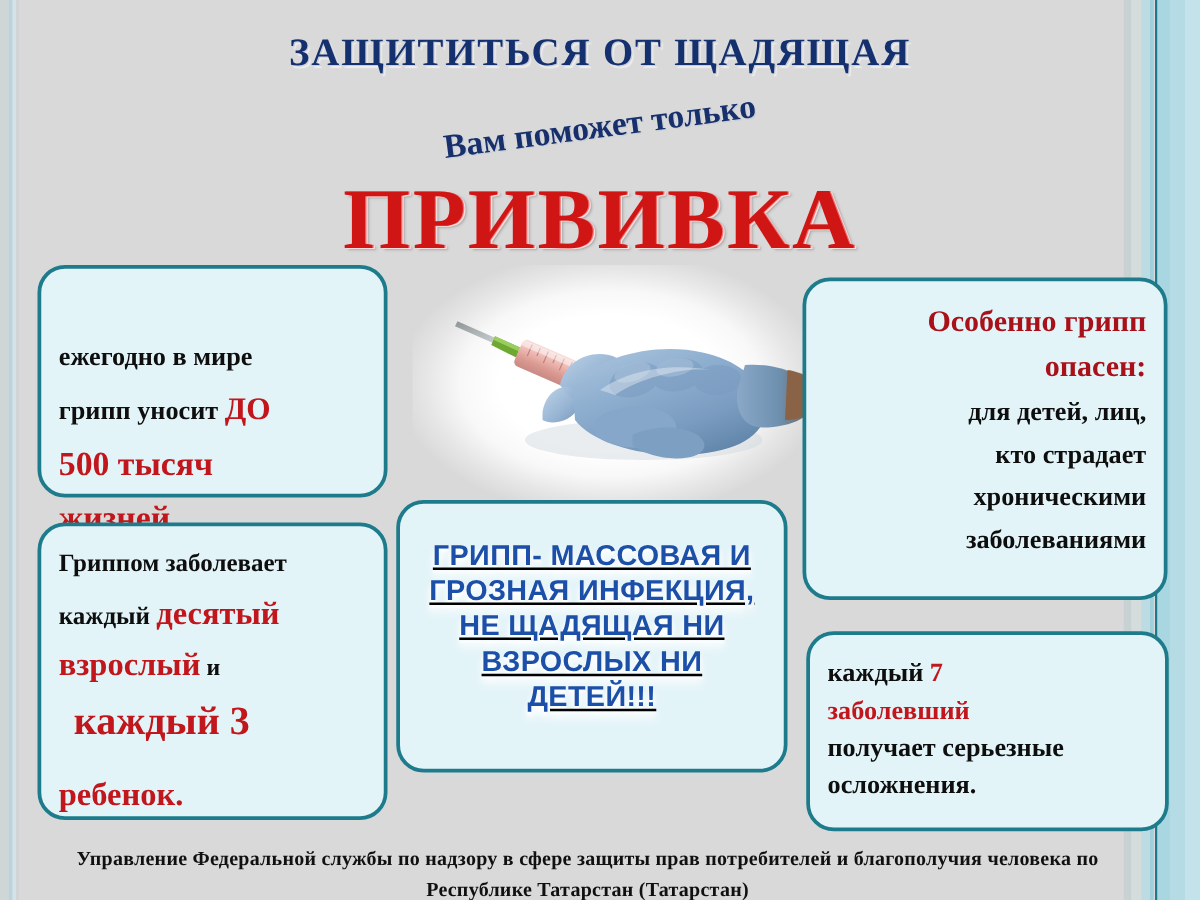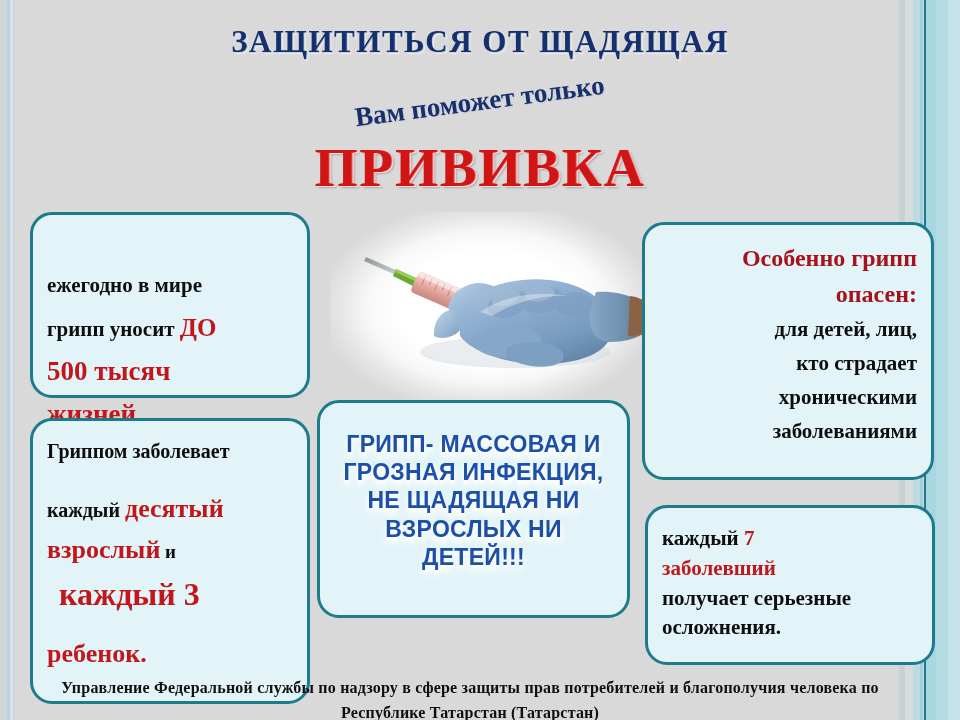--- a/index.html
+++ b/index.html
@@ -67,21 +67,21 @@
     color: #17306c;
     text-shadow: 1px 1px 0 #c8ced7;
   }
   #title-big {
     position: absolute;
     left: 0; right: 0;
     top: 136px;
     text-align: center;
     font-family: "Liberation Serif", serif;
     font-weight: bold;
-    font-size: 55px;
+    font-size: 69px;
     letter-spacing: 2px;
     color: #d01515;
     text-shadow:
       1px 0 0 #f07070,
       2px 1px 0 #ffdede,
       3px 2px 2px rgba(130,130,130,.55);
   }
 
   
   .box {
@@ -89,21 +89,21 @@
     box-sizing: border-box;
     background: #e3f4f8;
     border: 3px solid #1d7b8b;
     border-radius: 22px;
   }
   .box-inner {
     padding: 0 14px;
   }
 
   #box-deaths      { left: 30px;  top: 212px; width: 280px; height: 186px; }
-  #box-incidence   { left: 30px;  top: 418px; width: 280px; height: 286px; }
+  #box-incidence   { left: 30px;  top: 418px; width: 280px; height: 238px; }
   #box-center      { left: 317px; top: 400px; width: 313px; height: 218px; }
   #box-risk        { left: 642px; top: 222px; width: 292px; height: 258px; }
   #box-complic     { left: 645px; top: 505px; width: 290px; height: 160px; }
 
   .line {
     margin: 0;
     line-height: 1.42;
     color: #111111;
     font-weight: bold;
     white-space: nowrap;
@@ -115,29 +115,29 @@
   #box-deaths .box-inner { padding-top: 16px; margin-top: 40px; }
   #box-deaths .l1 { font-size: 21px; }
   #box-deaths .l2 { font-size: 21px; margin-top: 9px; }
   #box-deaths .l2 .big { font-size: 25px; }
   #box-deaths .l3 { font-size: 27px; margin-top: 7px; }
   #box-deaths .l4 { font-size: 27px; margin-top: 4px; }
 
   
   #box-incidence .box-inner { padding-top: 16px; }
   #box-incidence .l1 { font-size: 20px; }
-  #box-incidence .l2 { font-size: 20px; margin-top: 26px; }
+  #box-incidence .l2 { font-size: 20px; margin-top: 8px; }
   #box-incidence .l2 .big { font-size: 26px; }
   #box-incidence .l3 { font-size: 26px; margin-top: 4px; }
   #box-incidence .l3 .small { font-size: 19px; color: #0e0e0e; }
   #box-incidence .l4 { font-size: 32px; margin-top: 3px; margin-left: 12px; }
   #box-incidence .l5 { font-size: 26px; margin-top: 18px; }
 
   
-  #box-center .box-inner { padding-top: 28px; }
+  #box-center .box-inner { padding-top: 28px; text-decoration: underline; }
   #box-center .cline {
     margin: 0 0 2px 0;
     text-align: center;
     font-family: "Liberation Sans", sans-serif;
     font-weight: bold;
     font-size: 23px;
     letter-spacing: .3px;
     color: #1b4fa8;
     line-height: 1.14;
     text-shadow:

